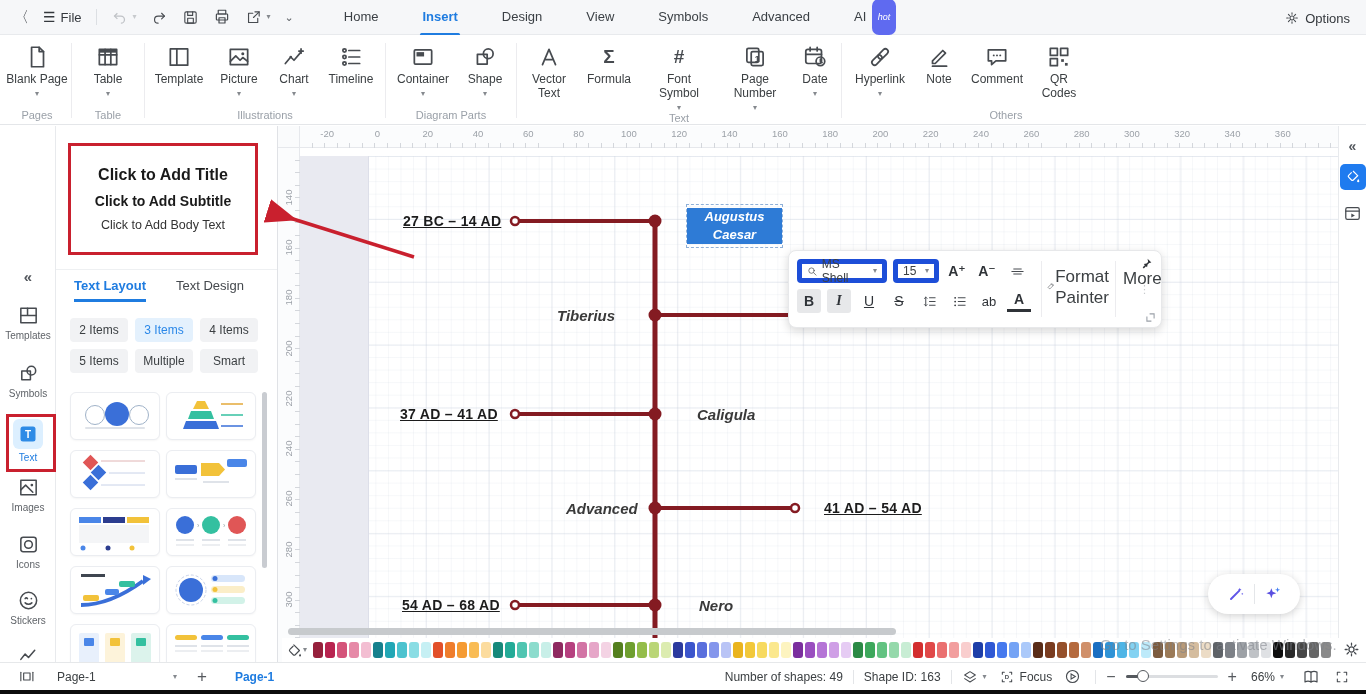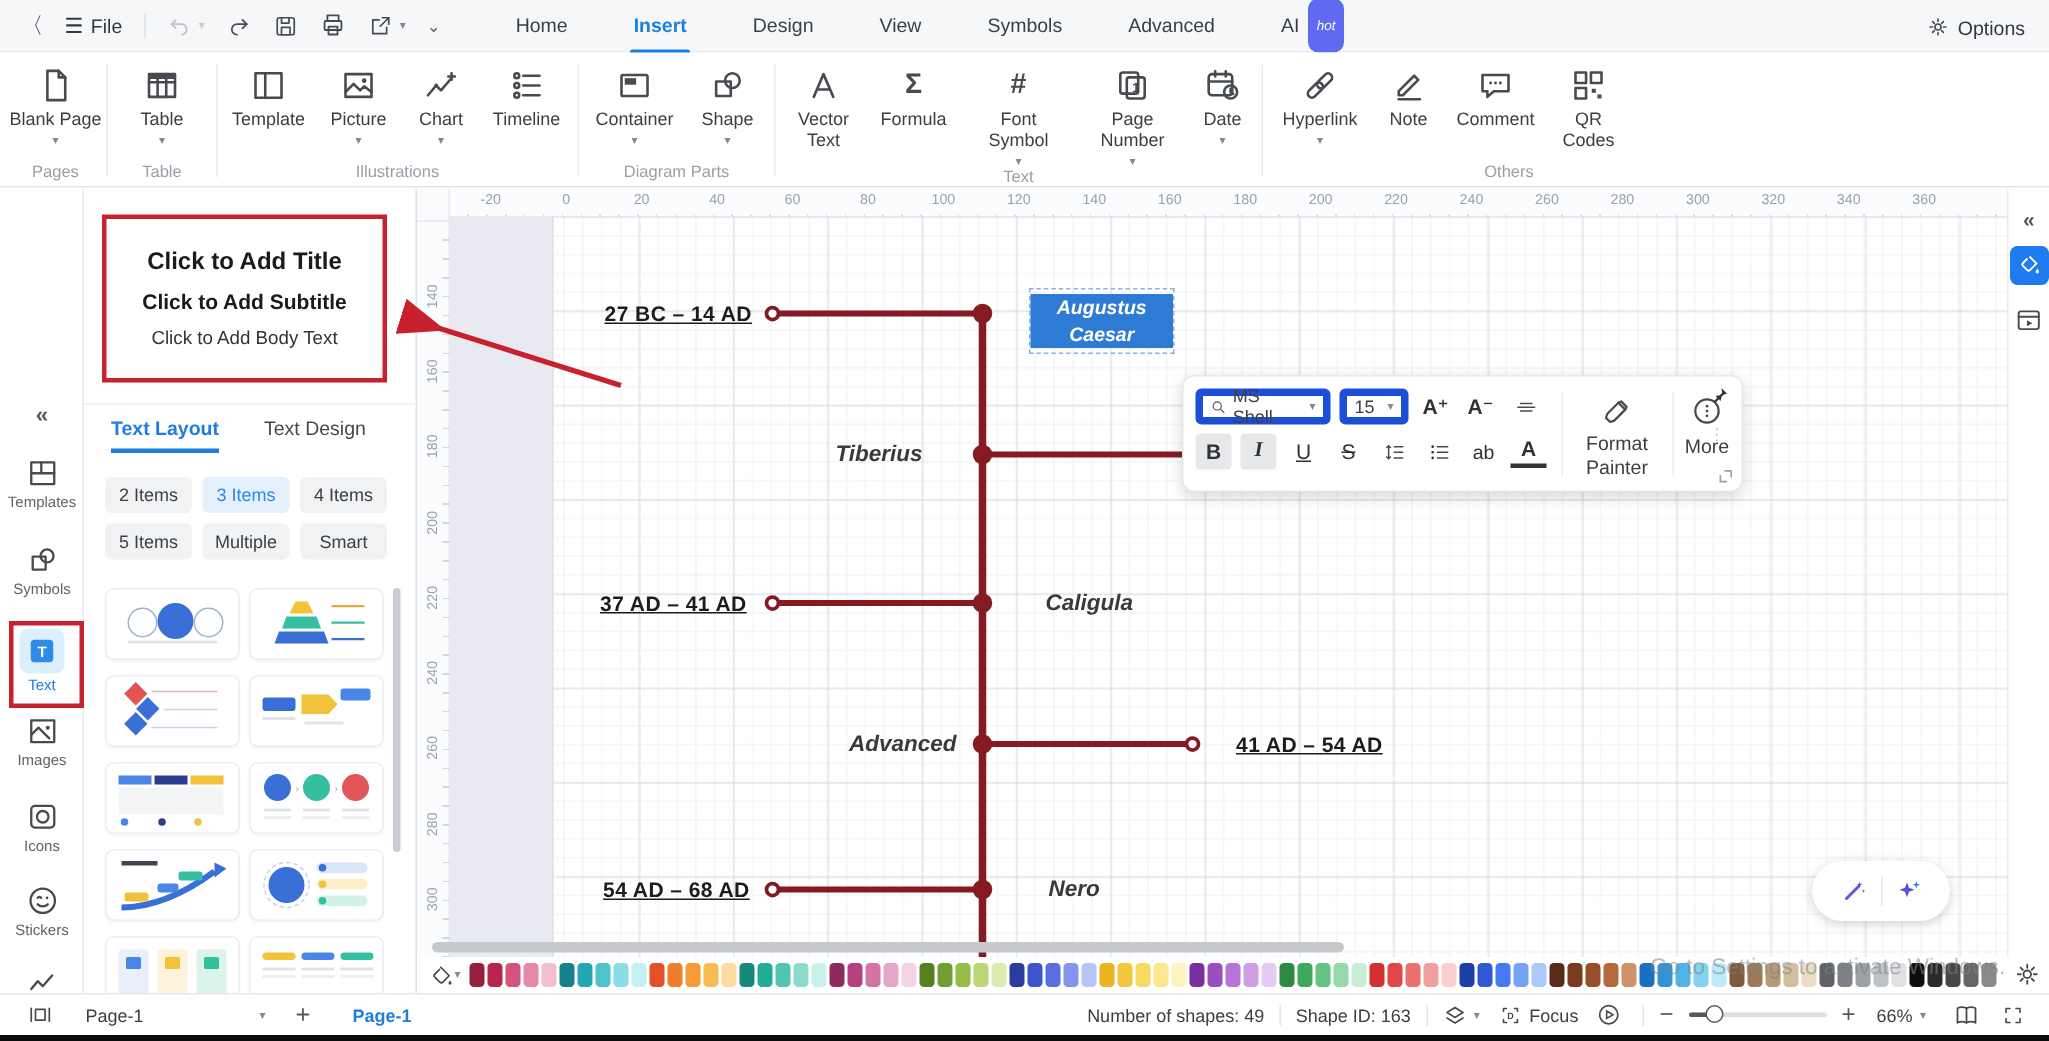--- a/index.html
+++ b/index.html
@@ -77,21 +77,21 @@
     border-bottom:1px solid #e6e8ec;box-sizing:border-box;display:flex;padding-left:2px;overflow:hidden;}
   .hruler .slot{width:50.3px;flex:0 0 50.3px;text-align:center;font-size:9.5px;color:#9ca1a8;line-height:16px;}
   .hticks{position:absolute;left:300px;top:143px;width:1038px;height:5px;
     background:repeating-linear-gradient(90deg,transparent 0 11.6px,#d4d7dc 11.6px 12.575px);}
   .vruler{position:absolute;left:278px;top:148px;width:22px;height:514px;background:#fbfcfd;
     border-right:1px solid #e6e8ec;box-sizing:border-box;display:flex;flex-direction:column;padding-top:24px;overflow:hidden;}
   .vruler .slot{height:50.3px;flex:0 0 50.3px;display:flex;align-items:center;justify-content:center;}
   .vruler .slot span{transform:rotate(-90deg);font-size:9.5px;color:#9ca1a8;white-space:nowrap;}
   .vticks{position:absolute;left:295px;top:148px;width:5px;height:514px;
     background:repeating-linear-gradient(180deg,transparent 0 11.6px,#d4d7dc 11.6px 12.575px);}
-  .canvas-area{position:absolute;left:300px;top:144px;width:1038px;height:514px;background:#fff;overflow:hidden;
+  .canvas-area{position:absolute;left:300px;top:156px;width:1038px;height:514px;background:#fff;overflow:hidden;
     background-image:
       linear-gradient(rgba(205,212,224,.38) 1px,transparent 1px),
       linear-gradient(90deg,rgba(205,212,224,.38) 1px,transparent 1px),
       linear-gradient(rgba(205,212,224,.18) 1px,transparent 1px),
       linear-gradient(90deg,rgba(205,212,224,.18) 1px,transparent 1px);
     background-size:62.9px 62.9px,62.9px 62.9px,12.575px 12.575px,12.575px 12.575px;}
   .offpage{position:absolute;left:0;top:0;width:68px;height:514px;background:#e9eaf1;border-right:1px solid #dddfe9;}
   .tl-date{position:absolute;font-size:14px;font-weight:bold;color:#1c1c1c;text-decoration:underline;
     transform:translateY(-50%);white-space:nowrap;letter-spacing:.3px;}
   .tl-name{position:absolute;font-size:15px;font-weight:bold;font-style:italic;color:#3a3a3a;
@@ -104,21 +104,21 @@
 
   
   .ftoolbar{position:absolute;left:788px;top:250px;width:372px;height:76px;background:#fff;border:1px solid #e7e8ea;
     border-radius:8px;box-shadow:0 3px 10px rgba(0,0,0,.16);z-index:30;}
   .combo{position:absolute;height:24px;border:5px solid #1d4ed8;border-radius:4px;display:flex;align-items:center;
     gap:4px;padding:0 5px;font-size:12px;color:#3c4043;box-sizing:border-box;background:#fff;}
   .fbtn{position:absolute;width:24px;height:24px;display:flex;align-items:center;justify-content:center;
     font-size:14px;color:#2f3338;border-radius:3px;}
   .fbtn.pressed{background:#e7e8ea;}
   .ft-sep{position:absolute;top:10px;width:1px;height:56px;background:#ececef;}
-  .ft-big{position:absolute;display:flex;flex-direction:column;align-items:center;font-size:13px;color:#3c4043;line-height:1.25;}
+  .ft-big{position:absolute;display:flex;align-items:center;font-size:17px;color:#3c4043;line-height:1.25;}
   .pin{position:absolute;right:8px;top:6px;}
   .ft-dots{position:absolute;right:10px;top:32px;color:#c7cacd;font-size:11px;letter-spacing:1px;}
   .ft-corner{position:absolute;right:6px;bottom:5px;}
 
   
   .ai-pill{position:absolute;left:1208px;top:574px;width:92px;height:40px;background:#fff;border-radius:20px;
     box-shadow:0 2px 8px rgba(0,0,0,.18);display:flex;align-items:center;justify-content:center;gap:0;z-index:20;}
   .ai-pill .pdiv{width:1px;height:20px;background:#e4e6e9;margin:0 8px;}
 
   

